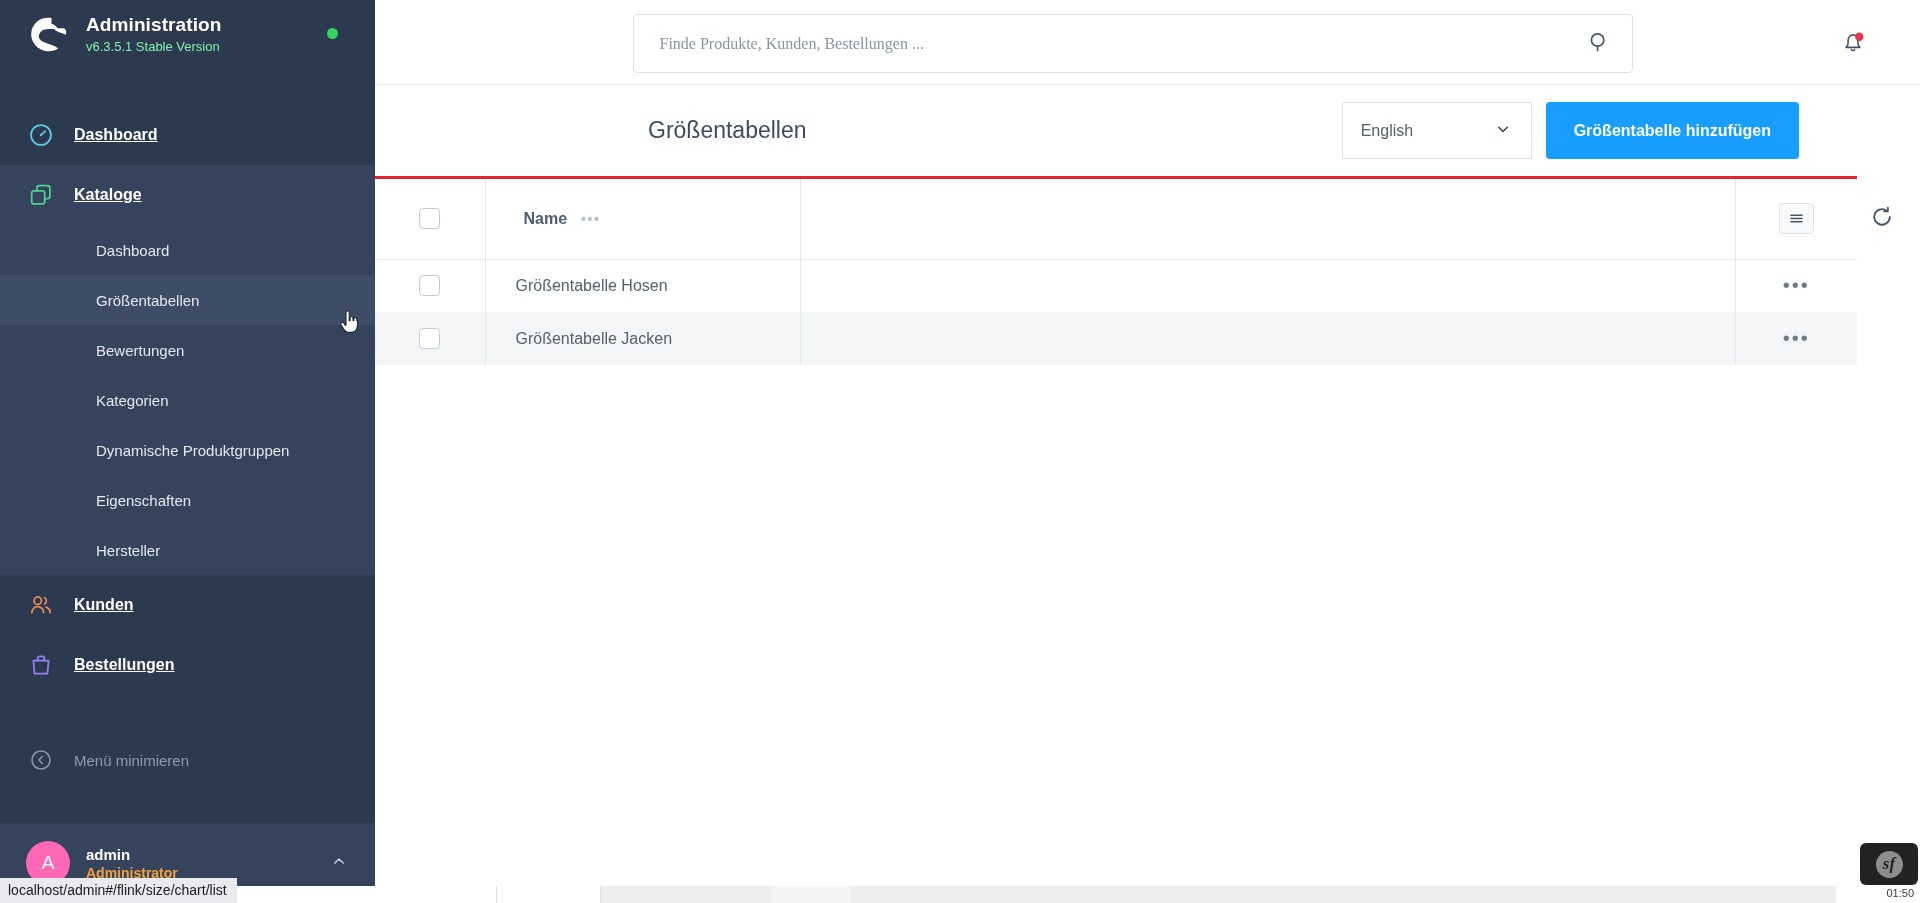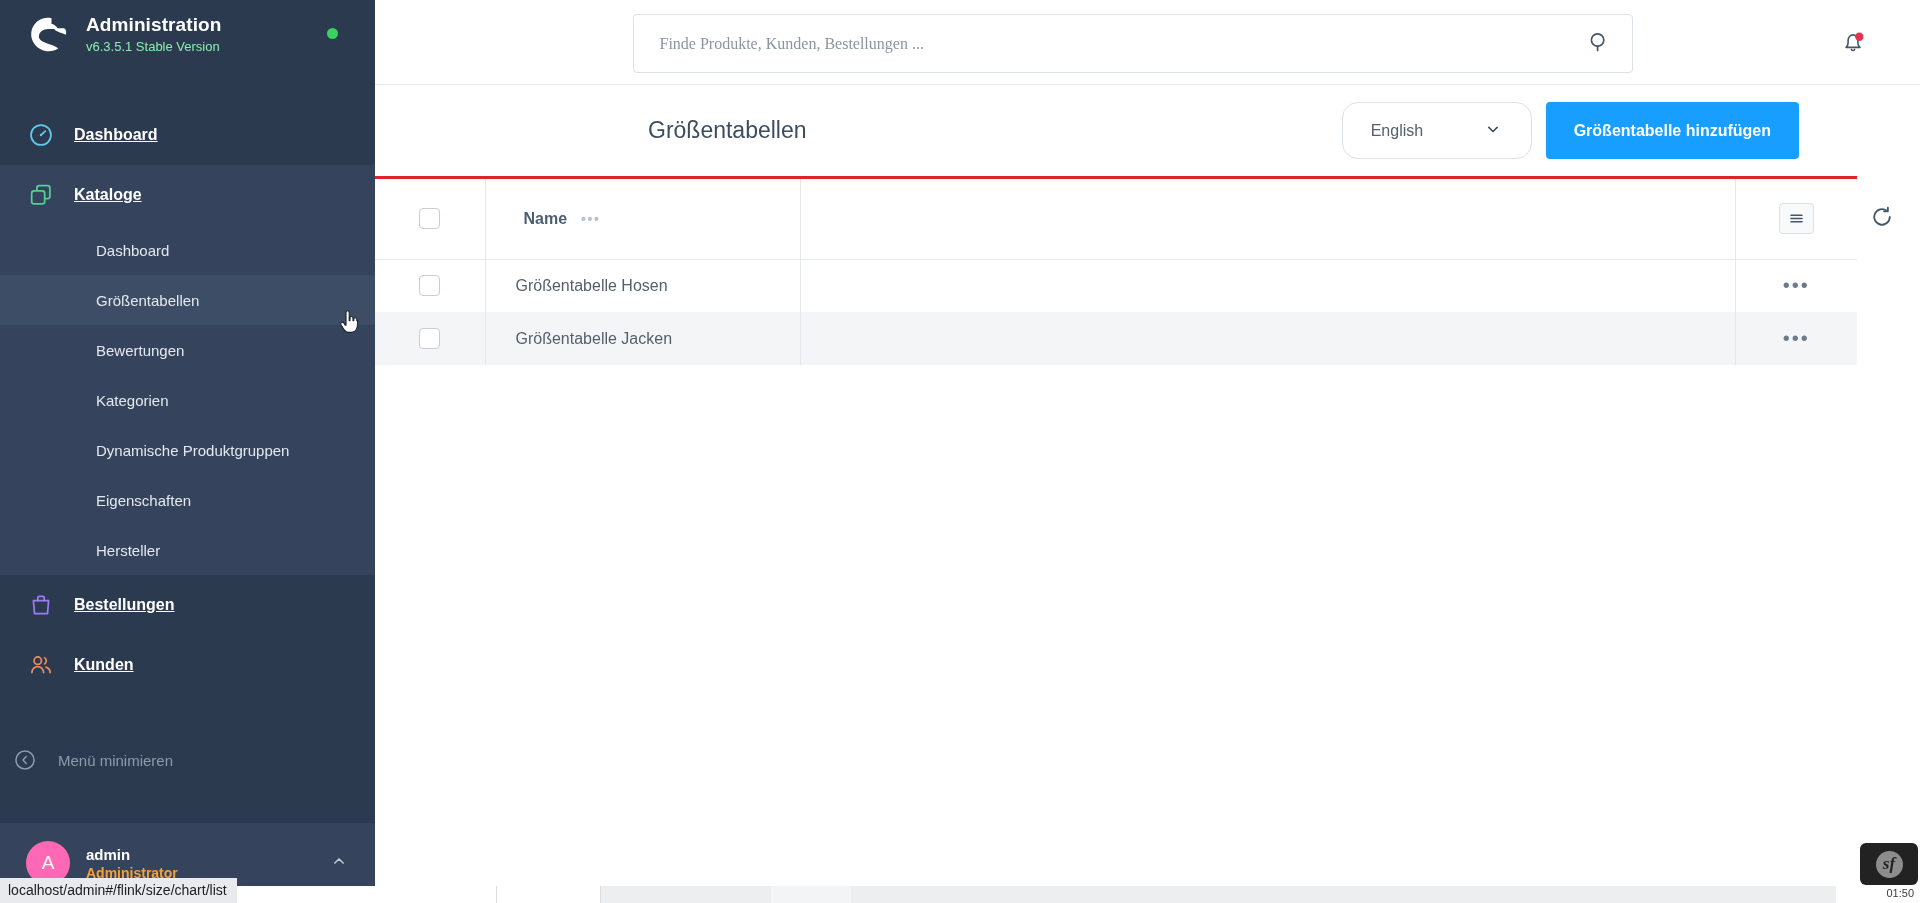--- a/index.html
+++ b/index.html
@@ -50,21 +50,21 @@
   .nav-group-open { background: #35445c; }
   .nav-group-open > .nav-main { background: #35445c; }
 
   .nav-sub {
     height: 50px; display: flex; align-items: center;
     padding-left: 96px; font-size: 15px; color: #e3e8ee; cursor: pointer;
   }
   .nav-sub.active { background: #3d4d66; }
 
   .sb-minimize {
-    height: 56px; display: flex; align-items: center; padding-left: 10px;
+    height: 56px; display: flex; align-items: center; padding-left: 26px;
     color: #8e9bab; font-size: 15px; cursor: pointer;
     border-top: 0;
   }
   .sb-minimize .ic { width: 30px; height: 30px; margin-right: 18px; flex: 0 0 30px;
                      display:flex; align-items:center; justify-content:center; }
 
   .sb-user {
     height: 83px; background: #35445c; display: flex; align-items: center;
     padding: 0 26px; cursor: pointer;
   }
@@ -120,22 +120,22 @@
     padding: 0 58px 0 60px; background: #fff; position: relative;
     flex: 0 0 91px;
   }
   .page-title {
     font-size: 23px; color: #3d4d5f; margin-left: 213px;
     font-weight: normal;
   }
   .head-actions { margin-left: auto; display: flex; align-items: center; gap: 14px;
                   padding-right: 63px; }
   .lang-select {
-    width: 190px; height: 57px; border: 1px solid #dce1e6; border-radius: 16px;
-    background: #fff; display: flex; align-items: center; padding: 0 28px;
+    width: 190px; height: 57px; border: 1px solid #dce1e6; border-radius: 0;
+    background: #fff; display: flex; align-items: center; padding: 0 18px;
     font-size: 16px; color: #55606c; cursor: pointer; position: relative;
   }
   .lang-select .caret { margin-left: auto; color: #3d4d5f; }
   .btn-primary {
     height: 57px; background: #189eff; color: #fff; border: none; border-radius: 4px;
     padding: 0 28px; font-size: 16px; font-weight: bold; cursor: pointer;
     font-family: "Liberation Sans", sans-serif;
   }
 
   .content { flex: 1 1 auto; position: relative; background: #fff; }
@@ -272,38 +272,38 @@
         <div class="nav-sub">
           <span>Eigenschaften</span>
         </div>
         <div class="nav-sub">
           <span>Hersteller</span>
         </div>
       </div>
 
       <div class="nav-main">
         <span class="ic">
-          <svg viewBox="0 0 24 24" width="26" height="26" fill="none" stroke="#9a7cf7" stroke-width="1.6">
-            <path d="M5 8h14l-1 12H6L5 8z" stroke-linejoin="round"></path>
-            <path d="M9 8V5.2c0-.6.5-1.2 1.2-1.2h3.6c.7 0 1.2.6 1.2 1.2V8" stroke-linecap="round"></path>
-          </svg>
-        </span>
-        <span class="lbl">Bestellungen</span>
-      </div>
-
-      <div class="nav-main">
-        <span class="ic">
           <svg viewBox="0 0 24 24" width="26" height="26" fill="none" stroke="#f08a5d" stroke-width="1.6">
             <circle cx="9" cy="8" r="3.4"></circle>
             <path d="M3.6 19c0-3.1 2.4-5.4 5.4-5.4s5.4 2.3 5.4 5.4" stroke-linecap="round"></path>
             <path d="M15.3 5.2a3.4 3.4 0 010 5.8" stroke-linecap="round"></path>
             <path d="M16.6 13.9c2.2.6 3.8 2.6 3.8 5.1" stroke-linecap="round"></path>
           </svg>
         </span>
         <span class="lbl">Kunden</span>
+      </div>
+
+      <div class="nav-main">
+        <span class="ic">
+          <svg viewBox="0 0 24 24" width="26" height="26" fill="none" stroke="#9a7cf7" stroke-width="1.6">
+            <path d="M5 8h14l-1 12H6L5 8z" stroke-linejoin="round"></path>
+            <path d="M9 8V5.2c0-.6.5-1.2 1.2-1.2h3.6c.7 0 1.2.6 1.2 1.2V8" stroke-linecap="round"></path>
+          </svg>
+        </span>
+        <span class="lbl">Bestellungen</span>
       </div>
 
       <div style="height:24px;padding-left:26px;overflow:hidden;">
         <span class="ic" style="display:inline-flex;">
           <svg viewBox="0 0 24 24" width="26" height="26" fill="none" stroke="#ff5ea8" stroke-width="1.6">
             <rect x="3.6" y="5" width="16.8" height="14" rx="2.4"></rect>
           </svg>
         </span>
       </div>
     </nav>

